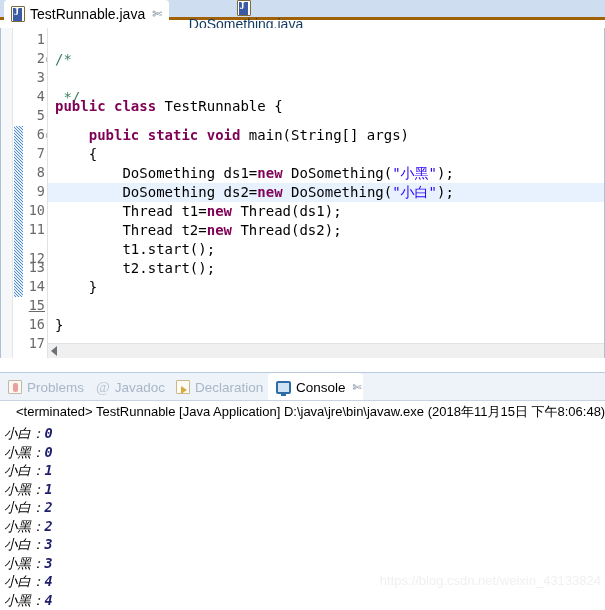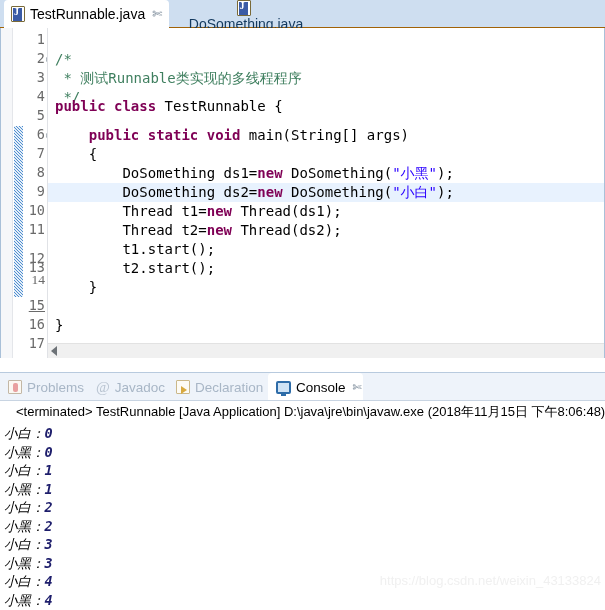--- a/index.html
+++ b/index.html
@@ -13,23 +13,23 @@
 
   #app {
     position: relative;
     width: 605px; height: 610px;
     background: #ffffff;
   }
 
   
   .editor-tabbar {
     position: absolute; left: 0; top: 0;
-    width: 605px; height: 28px;
+    width: 605px; height: 20px;
     background: #cedef0;
-    border-bottom: 1px solid #a16207;
+    border-bottom: 3px solid #a16207;
   }
   .etab {
     position: absolute; top: 0; height: 28px;
     display: flex; align-items: center;
     padding: 0 8px 0 7px;
     font-size: 14px;
     white-space: nowrap;
   }
   .etab.active {
     background: #ffffff;
@@ -306,30 +306,29 @@
         <div class="line-no" style="top: 79px;">5</div>
         <div class="line-no" style="top: 98px;">6</div>
         <div class="fold-marker" style="top: 102px; left: 33px;"></div>
         <div class="line-no" style="top: 117px;">7</div>
         <div class="line-no" style="top: 136px;">8</div>
         <div class="line-no" style="top: 155px;">9</div>
         <div class="line-no" style="top: 174px;">10</div>
         <div class="line-no" style="top: 193px;">11</div>
         <div class="line-no" style="top: 212px; margin-top: 10px;">12</div>
         <div class="line-no" style="top: 231px;">13</div>
-        <div class="line-no" style="top: 244px; font-family: Liberation Serif, serif;">14</div>
+        <div class="line-no" style="top: 250px;">14</div>
         <div class="line-no" style="top: 269px; text-decoration: underline;">15</div>
         <div class="line-no" style="top: 288px;">16</div>
         <div class="line-no" style="top: 307px;">17</div>
       </div>
     <div class="gutter-sep"></div>
     <div class="code-area" id="codeArea">
         <div class="code-line" style="top: 3px;"></div>
         <div class="code-line" style="top: 22px;"><span class="cmt">/*</span></div>
-        <div class="code-line" style="top: 41px;"><span class="cmt"> * 测试Runnable类实现的多线程程序</span></div>
         <div class="code-line" style="top: 60px;"><span class="cmt"> */</span></div>
         <div class="code-line" style="top: 69px;"><span class="kw">public class</span><span> TestRunnable {</span></div>
         <div class="code-line" style="top: 98px;"><span>    </span><span class="kw">public static void</span><span> main(String[] args)</span></div>
         <div class="code-line" style="top: 117px;"><span>    {</span></div>
         <div class="code-line" style="top: 136px;"><span>        DoSomething ds1=</span><span class="kw">new</span><span> DoSomething(</span><span class="str">"小黑"</span><span>);</span></div>
         <div class="code-line current" style="top: 155px;"><span>        DoSomething ds2=</span><span class="kw">new</span><span> DoSomething(</span><span class="str">"小白"</span><span>);</span></div>
         <div class="code-line" style="top: 174px;"><span>        Thread t1=</span><span class="kw">new</span><span> Thread(ds1);</span></div>
         <div class="code-line" style="top: 193px;"><span>        Thread t2=</span><span class="kw">new</span><span> Thread(ds2);</span></div>
         <div class="code-line" style="top: 212px;"><span>        t1.start();</span></div>
         <div class="code-line" style="top: 231px;"><span>        t2.start();</span></div>

